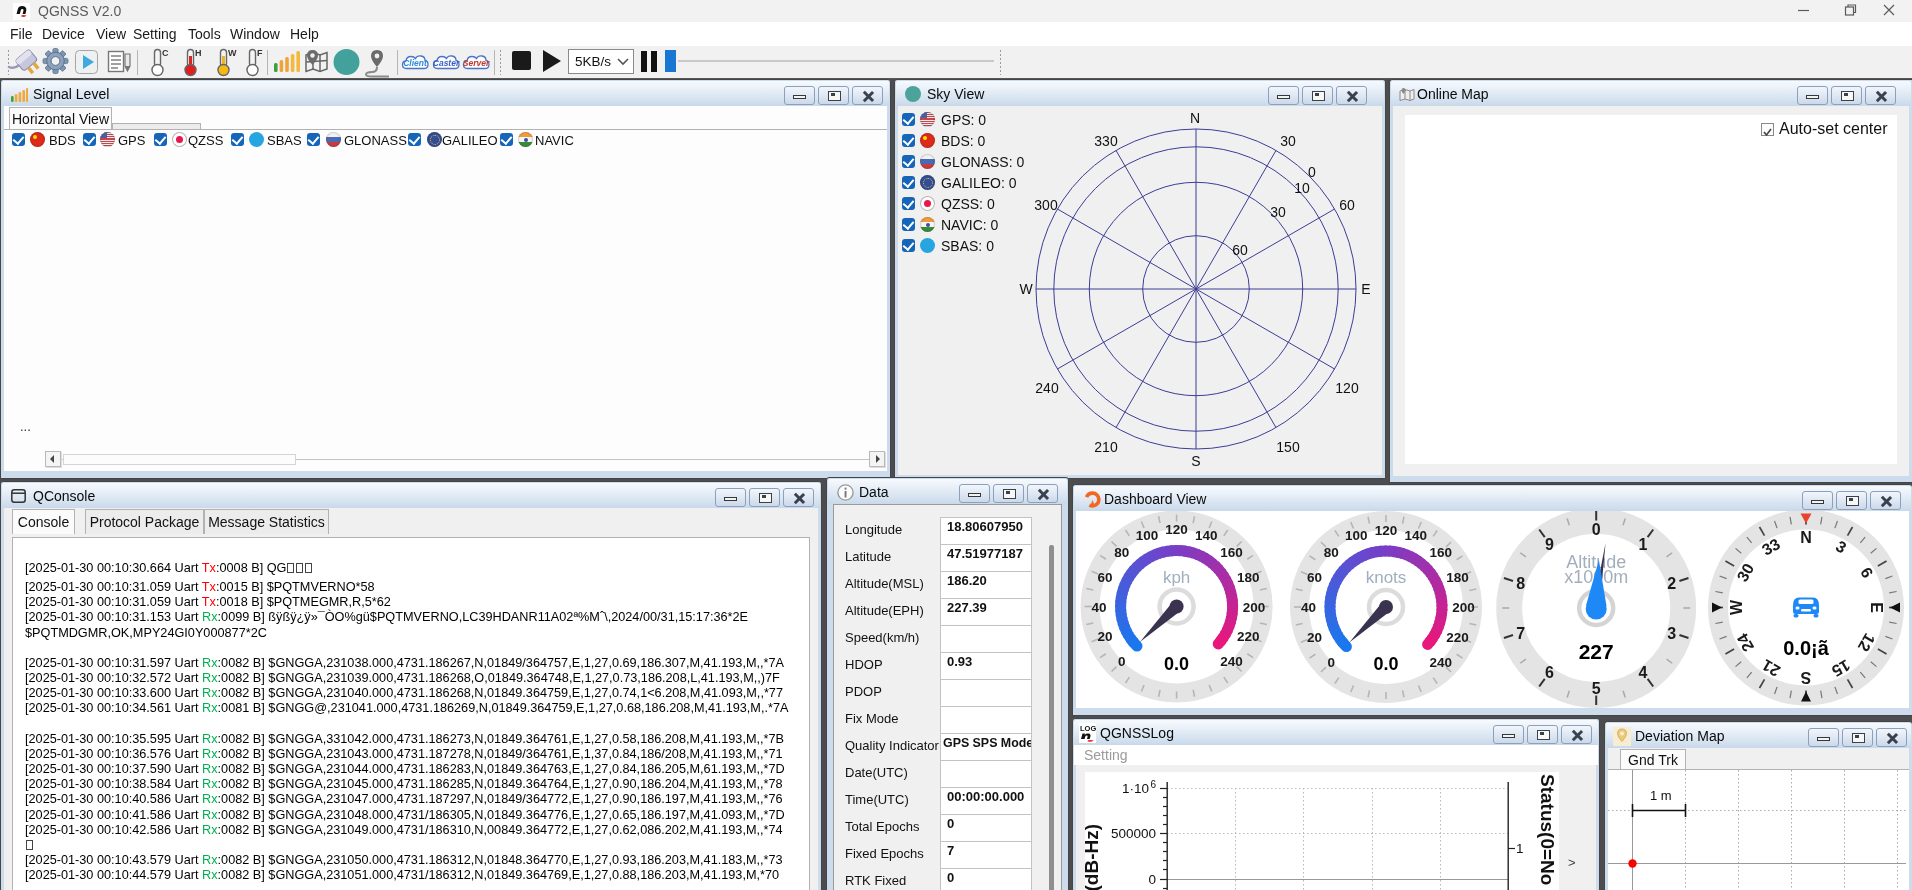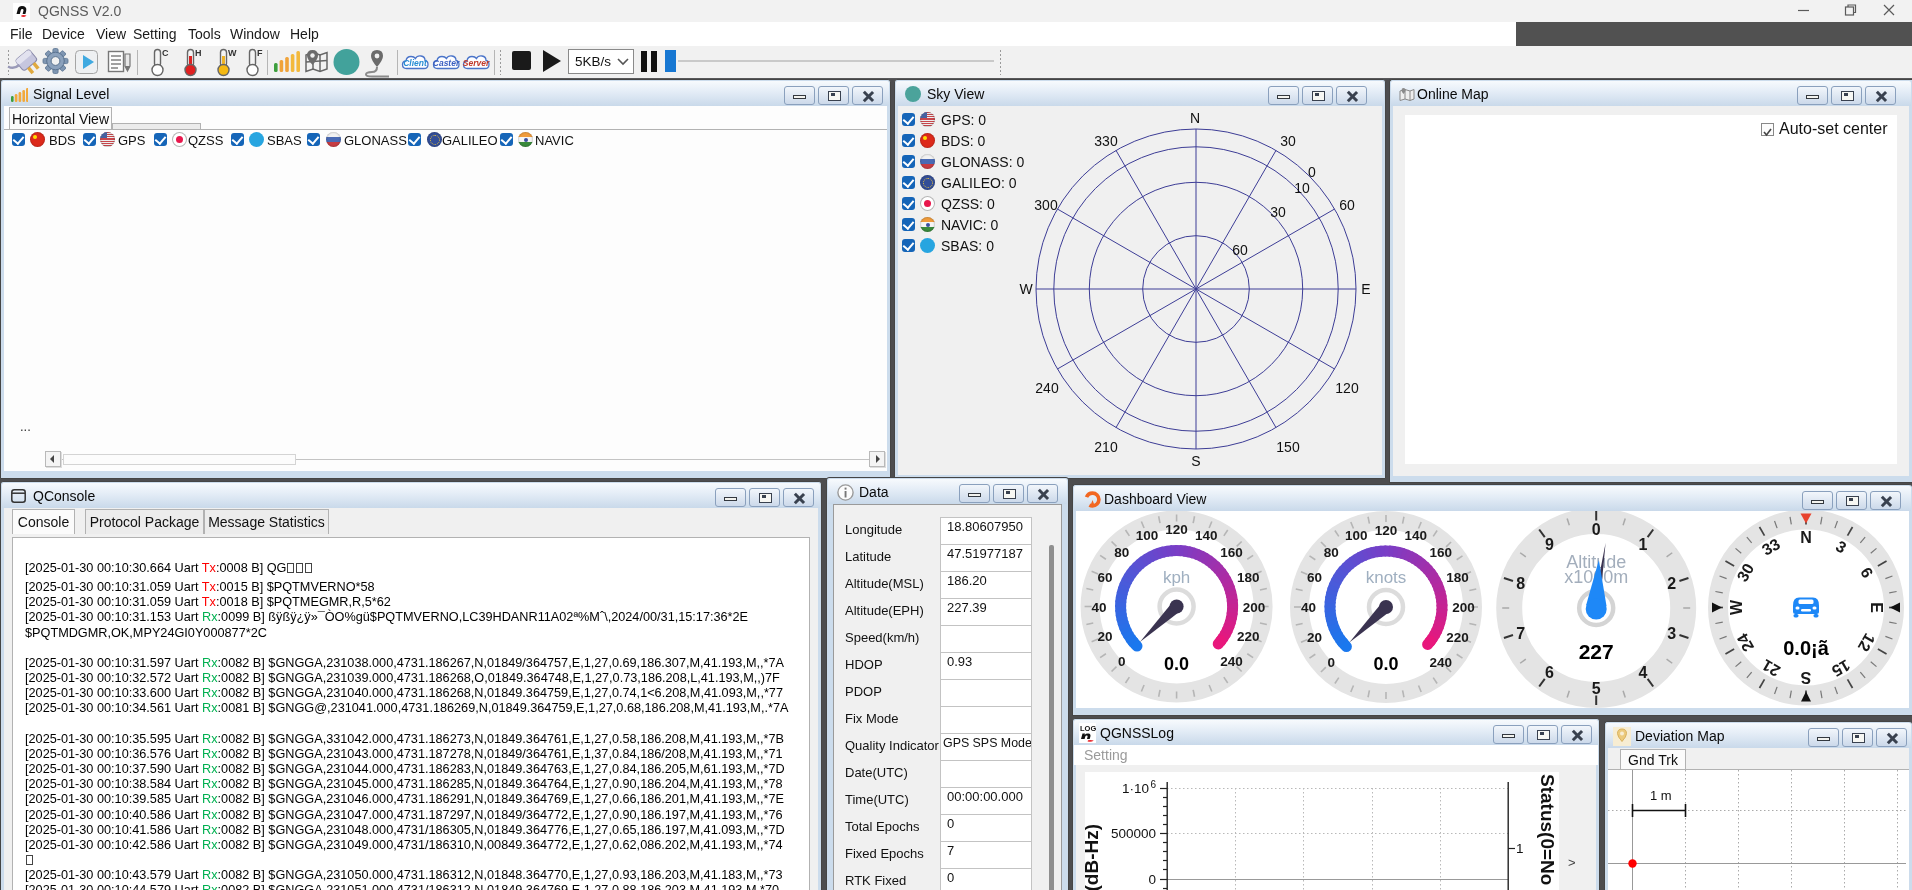--- a/index.html
+++ b/index.html
@@ -1,19 +1,19 @@
 <!DOCTYPE html>
 <html><head>
 <meta charset="utf-8">
 <style>
 * { margin:0; padding:0; box-sizing:border-box; }
 html,body { width:1912px; height:890px; overflow:hidden; font-family:"Liberation Sans",sans-serif; background:#515151; }
 #titlebar { position:absolute; left:0; top:0; width:1912px; height:22px; background:#f2f2f2; }
 #titlebar .txt { position:absolute; left:38px; top:3px; font-size:14px; color:#5a5a5a;text-align:right; }
-#menubar { position:absolute; left:0; top:22px; width:1516px; height:24px; background:#fff; }
+#menubar { position:absolute; left:0; top:22px; width:1912px; height:24px; background:#fff; }
 .menuitem { position:absolute; top:4px; font-size:14px; color:#1a1a1a; }
 #toolbar { position:absolute; left:0; top:46px; width:1912px; height:33px; background:#f1f1f1; border-bottom:1px solid #58585a; }
 #mdi { position:absolute; left:0; top:79px; width:1912px; height:811px; background:#4d4d4f; }
 .win { position:absolute; background:#ccdcec; border:1px solid #454545; border-radius:3px 3px 0 0; }
 .tbar { position:absolute; left:1px; right:1px; top:1px; height:25px; background:linear-gradient(#f7fafd 0%,#e3ecf6 45%,#c9d9ea 100%); border-radius:2px 2px 0 0; }
 .ttext { position:absolute; top:5px; font-size:14px; color:#0a0a0a; white-space:nowrap; }
 .wbtns { position:absolute; top:5px; display:flex; gap:3px; }
 .wbtn { width:31px; height:19px; border:1px solid #8aa0bd; border-radius:3px; background:linear-gradient(#f2f6fb,#ccd9ea); position:relative; }
 .wbtn .mn { position:absolute; left:8px; top:8px; width:13px; height:4px; background:#f3f3ef; border:1px solid #33383f; }
 .wbtn .rs { position:absolute; left:9px; top:4px; width:13px; height:10px; background:#f7f7f3; border:1.8px solid #39414f; }
@@ -41,21 +41,21 @@
 .flag-in { background:linear-gradient(#f09c3c 0 34%, #f5f5f5 34% 67%, #3a8a3c 67%); }
 .flag-in:after { left:5.5px; top:5.5px; width:4px; height:4px; background:#3a4f9e; border-radius:50%; }
 .flag-sbas { background:#27a5e0; box-shadow:none; }
 .lbl { position:absolute; font-size:13px; color:#111; white-space:nowrap; }
 .skyrow { position:absolute; font-size:14px; color:#111; white-space:nowrap; }
 .tx { color:#fe0000; }
 .rx { color:#00b050; }
 .bx { display:inline-block; width:7px; height:10px; border:1px solid #444; margin:0 1px; vertical-align:-1px; }
 .drow { position:absolute; left:0; width:100%; }
 .dlbl { position:absolute; left:11px; top:0; font-size:13px; color:#111; white-space:nowrap; }
-.dfld { position:absolute; left:106px; top:-5px; width:92px; height:35px; background:#fff; border:1px solid #c3c3c3; border-bottom:2px solid #6e6e6e; font-size:13px; color:#111; line-height:18px; padding-left:6px; white-space:nowrap; overflow:hidden; }
+.dfld { position:absolute; left:106px; top:-5px; width:92px; height:35px; background:#fff; border:1px solid #c3c3c3; border-bottom:2px solid #6e6e6e; font-size:13px; color:#111; line-height:18px; padding-left:6px; white-space:nowrap; overflow:hidden;font-weight:bold; }
 </style>
 </head>
 <body>
 
 <div id="titlebar">
   <svg style="position:absolute;left:13px;top:3px" width="17" height="17" viewBox="0 0 17 17">
     <rect x="0" y="0" width="17" height="17" fill="#fff"></rect>
     <path d="M3.5 11 L5 5.5 Q5.5 3.5 7.5 3.2 Q11 2.8 12.5 4.2 Q13.8 5.4 13.2 8 L12.4 11 L9.6 11 L10.5 7.5 Q10.8 6.2 9.5 6 Q8.2 5.8 7.8 7.2 L6.8 11 Z" fill="#111"></path>
     <path d="M8.5 12.2 Q11 11.6 13.5 12.4 Q11.5 14.6 8.2 13.6 Z" fill="#e8242a"></path>
   </svg>
@@ -416,21 +416,20 @@
         <div>&nbsp;</div>
         <div>[2025-01-30 00:10:31.597 Uart <span class="rx">Rx</span>:0082 B] $GNGGA,231038.000,4731.186267,N,01849/364757,E,1,27,0.69,186.307,M,41.193,M,,*7A</div>
         <div>[2025-01-30 00:10:32.572 Uart <span class="rx">Rx</span>:0082 B] $GNGGA,231039.000,4731.186268,O,01849.364748,E,1,27,0.73,186.208,L,41.193,M,,)7F</div>
         <div>[2025-01-30 00:10:33.600 Uart <span class="rx">Rx</span>:0082 B] $GNGGA,231040.000,4731.186268,N,01849.364759,E,1,27,0.74,1&lt;6.208,M,41.093,M,,*77</div>
         <div>[2025-01-30 00:10:34.561 Uart <span class="rx">Rx</span>:0081 B] $GNGG@,231041.000,4731.186269,N,01849.364759,E,1,27,0.68,186.208,M,41.193,M,.*7A</div>
         <div>&nbsp;</div>
         <div>[2025-01-30 00:10:35.595 Uart <span class="rx">Rx</span>:0082 B] $GNGGA,331042.000,4731.186273,N,01849.364761,E,1,27,0.58,186.208,M,41.193,M,,*7B</div>
         <div>[2025-01-30 00:10:36.576 Uart <span class="rx">Rx</span>:0082 B] $GNGGA,231043.000,4731.187278,N,01849/364761,E,1,37,0.84,186/208,M,41.193,M,,*71</div>
         <div>[2025-01-30 00:10:37.590 Uart <span class="rx">Rx</span>:0082 B] $GNGGA,231044.000,4731.186283,N,01849.364763,E,1,27,0.84,186.205,M,61.193,M,,*7D</div>
         <div>[2025-01-30 00:10:38.584 Uart <span class="rx">Rx</span>:0082 B] $GNGGA,231045.000,4731.186285,N,01849.364764,E,1,27,0.90,186.204,M,41.193,M,,*78</div>
-        <div>[2025-01-30 00:10:39.585 Uart <span class="rx">Rx</span>:0082 B] $GNGGA,231046.000,4731.186291,N,01849.364769,E,1,27,0.66,186.201,M,41.193,M,,*7E</div>
         <div>[2025-01-30 00:10:40.586 Uart <span class="rx">Rx</span>:0082 B] $GNGGA,231047.000,4731.187297,N,01849/364772,E,1,27,0.90,186.197,M,41.193,M,,*76</div>
         <div>[2025-01-30 00:10:41.586 Uart <span class="rx">Rx</span>:0082 B] $GNGGA,231048.000,4731/186305,N,01849.364776,E,1,27,0.65,186.197,M,41.093,M,,*7D</div>
         <div>[2025-01-30 00:10:42.586 Uart <span class="rx">Rx</span>:0082 B] $GNGGA,231049.000,4731/186310,N,00849.364772,E,1,27,0.62,086.202,M,41.193,M,,*74</div>
         <div><span class="bx"></span></div>
         <div>[2025-01-30 00:10:43.579 Uart <span class="rx">Rx</span>:0082 B] $GNGGA,231050.000,4731.186312,N,01848.364770,E,1,27,0.93,186.203,M,41.183,M,,*73</div>
         <div>[2025-01-30 00:10:44.579 Uart <span class="rx">Rx</span>:0082 B] $GNGGA,231051.000,4731/186312,N,01849.364769,E,1,27,0.88,186.203,M,41.193,M,*70</div>
       </div>
     </div>
   </div>
 </div>

